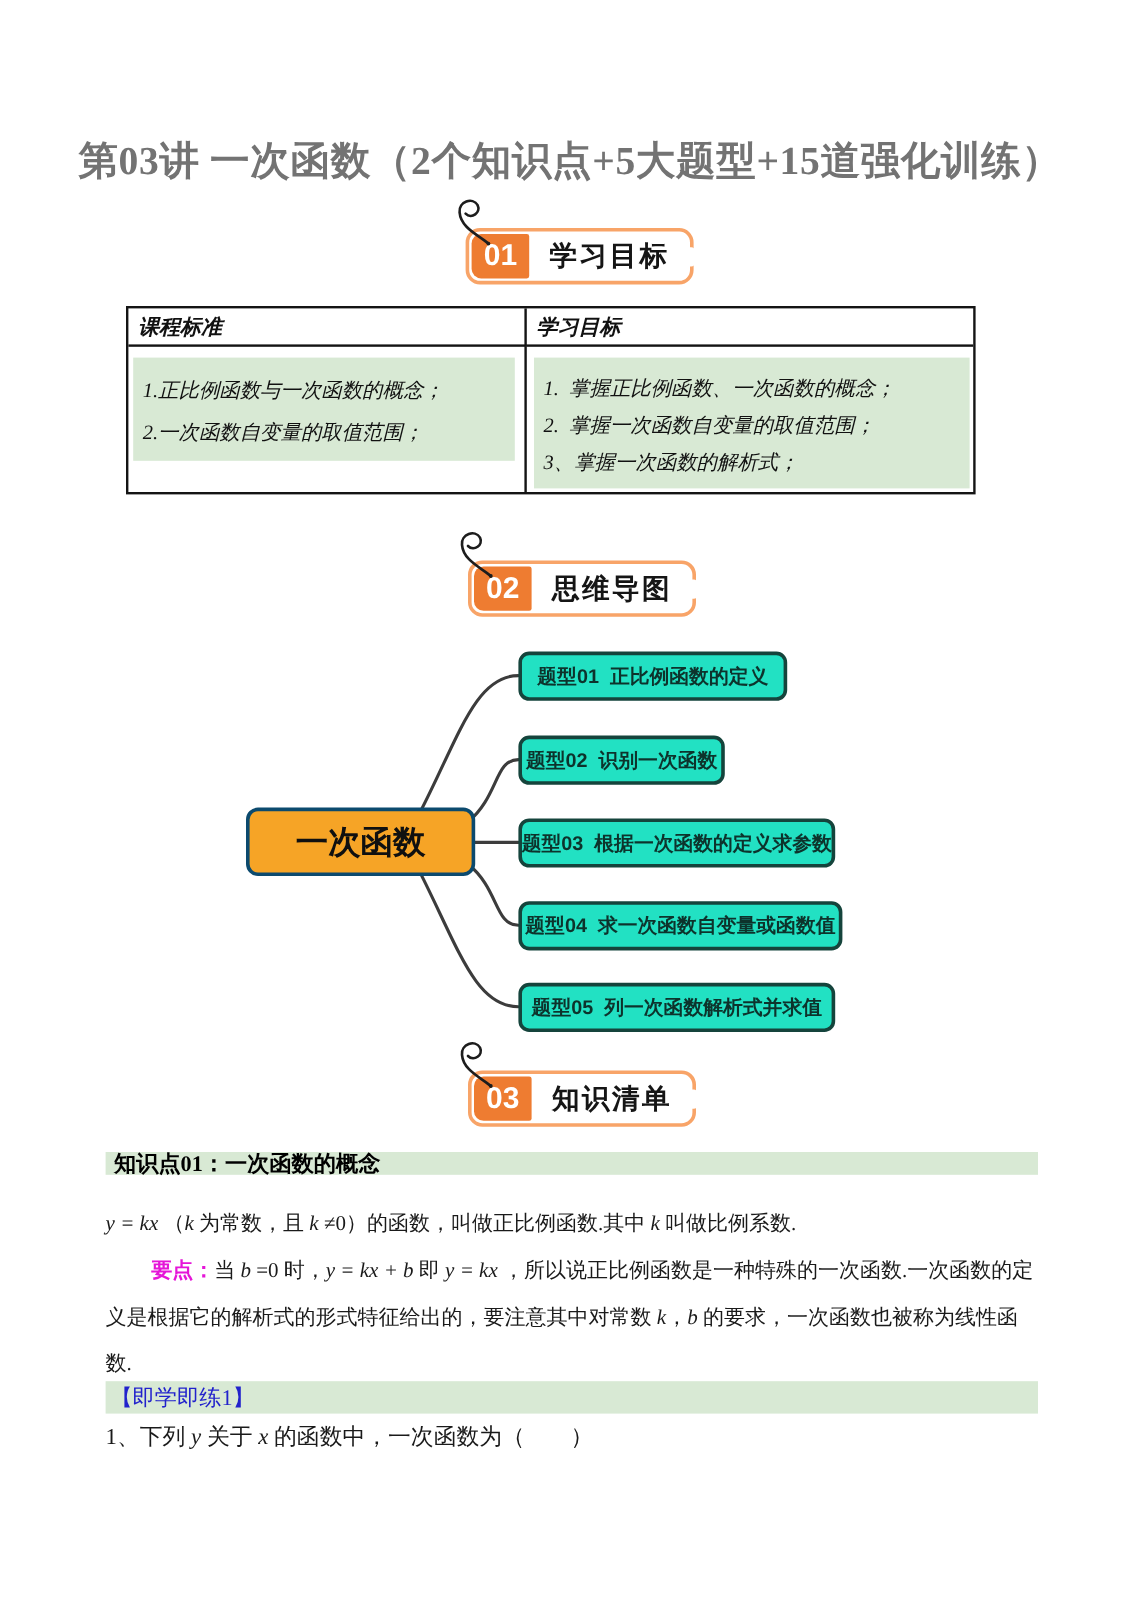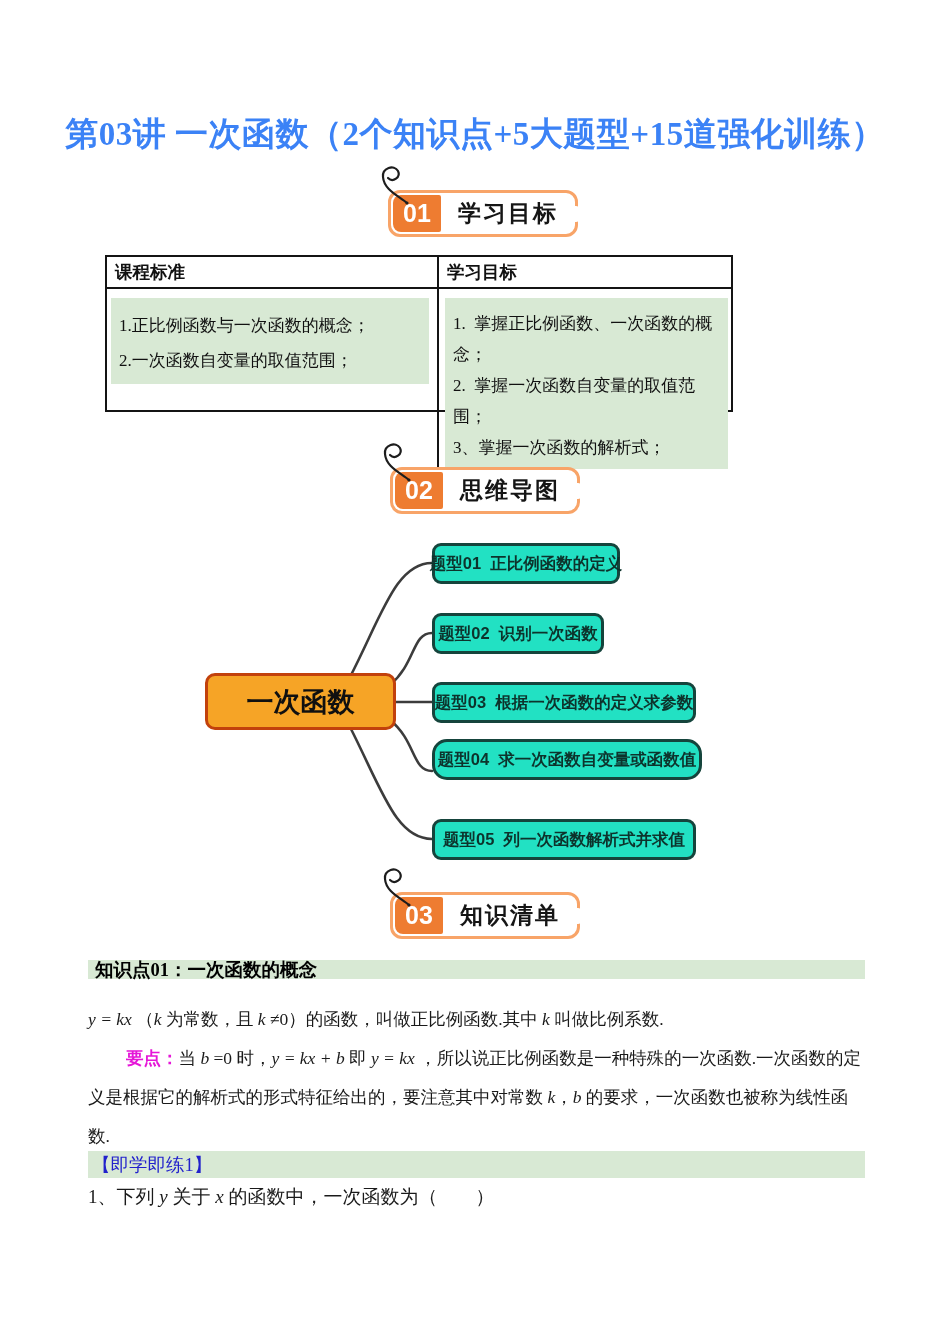--- a/index.html
+++ b/index.html
@@ -5,21 +5,21 @@
   * { margin:0; padding:0; box-sizing:border-box; }
   body { background:#ffffff; }
   .page {
     position:relative; width:950px; height:1344px; background:#ffffff;
     font-family:"Liberation Serif", serif; color:#111; overflow:hidden;
   }
 
   
   .doc-title {
     position:absolute; top:112px; left:0; width:100%;
-    text-align:center; font-size:33px; font-weight:700; color:#3b82f6;
+    text-align:center; font-size:33px; font-weight:700; color:#737373;
     white-space:nowrap; letter-spacing:0.5px;
   }
 
   
   .badge {
     position:absolute; height:47px; display:flex; align-items:stretch;
     background:#fff; border:3px solid #f8a468; border-radius:12px;
   }
   .badge-num {
     width:48px; margin:2px 0 2px 2px; background:#ee7c31; color:#fff;
@@ -32,55 +32,56 @@
     white-space:nowrap;
   }
   .badge-notch {
     position:absolute; right:-4px; top:50%; transform:translateY(-50%);
     width:7px; height:16px; background:#ffffff; border-radius:3px;
   }
   .pin { position:absolute; left:-14px; top:-32px; width:38px; height:46px; }
 
   
   .gtable {
-    position:absolute; left:105px; top:255px; width:628px; height:157px;
+    position:absolute; left:105px; top:255px; width:708px; height:157px;
     border:2px solid #141414; display:grid;
     grid-template-columns:332px 1fr; grid-template-rows:32px 1fr;
     font-size:17px;
+    font-style:italic;
   }
   .gt-h { font-weight:700; display:flex; align-items:center; padding-left:8px;
           border-bottom:2px solid #141414; font-size:17.5px; }
   .gt-hl { border-right:2px solid #141414; }
   .gt-cell { padding:9px 8px 0 4px; }
   .gt-cl { border-right:2px solid #141414; }
   .gt-cr { padding-left:6px; padding-right:3px; }
   .green-block { background:#d8e9d4; padding:10px 8px 6px 8px; }
   .green-block p { white-space:pre-wrap; }
   .gt-cl .green-block p { line-height:35px; }
   .gt-cr .green-block p { line-height:31px; }
 
   
   .mindmap { position:absolute; left:200px; top:535px; width:560px; height:332px; }
   .mm-lines { position:absolute; left:0; top:0; width:560px; height:332px; z-index:0; }
   .mm-root {
     position:absolute; left:5px; top:138px; width:191px; height:57px; z-index:2;
-    background:#f6a426; border:3px solid #c2410c; border-radius:10px;
+    background:#f6a426; border:3px solid #0c4a6e; border-radius:10px;
     display:flex; align-items:center; justify-content:center;
     font:700 27px "Liberation Sans", sans-serif; color:#101010; white-space:pre;
   }
   .mm-branch {
     position:absolute; height:41px; z-index:1;
     background:#22e1c3; border:3px solid #15443c; border-radius:9px;
     display:flex; align-items:center; justify-content:center;
     font:700 16.5px "Liberation Sans", sans-serif; color:#0d332c; white-space:pre;
   }
-  .mm-b0 { left:232px; top:8px;   width:188px; }
+  .mm-b0 { left:232px; top:8px;   width:224px; }
   .mm-b1 { left:232px; top:78px;  width:172px; }
   .mm-b2 { left:232px; top:147px; width:264px; }
-  .mm-b3 { left:232px; top:204px; width:270px;border-radius:15px; }
+  .mm-b3 { left:232px; top:216px; width:270px; }
   .mm-b4 { left:232px; top:284px; width:264px; }
 
   
   .kp-bar {
     position:absolute; left:88px; top:960px; width:777px; height:19px;
     background:#d8e9d4; display:flex; align-items:center; padding-left:7px;
     font-size:18.5px; font-weight:700; color:#000;
   }
   .kn-body {
     position:absolute; left:88px; top:1000px; width:779px;

